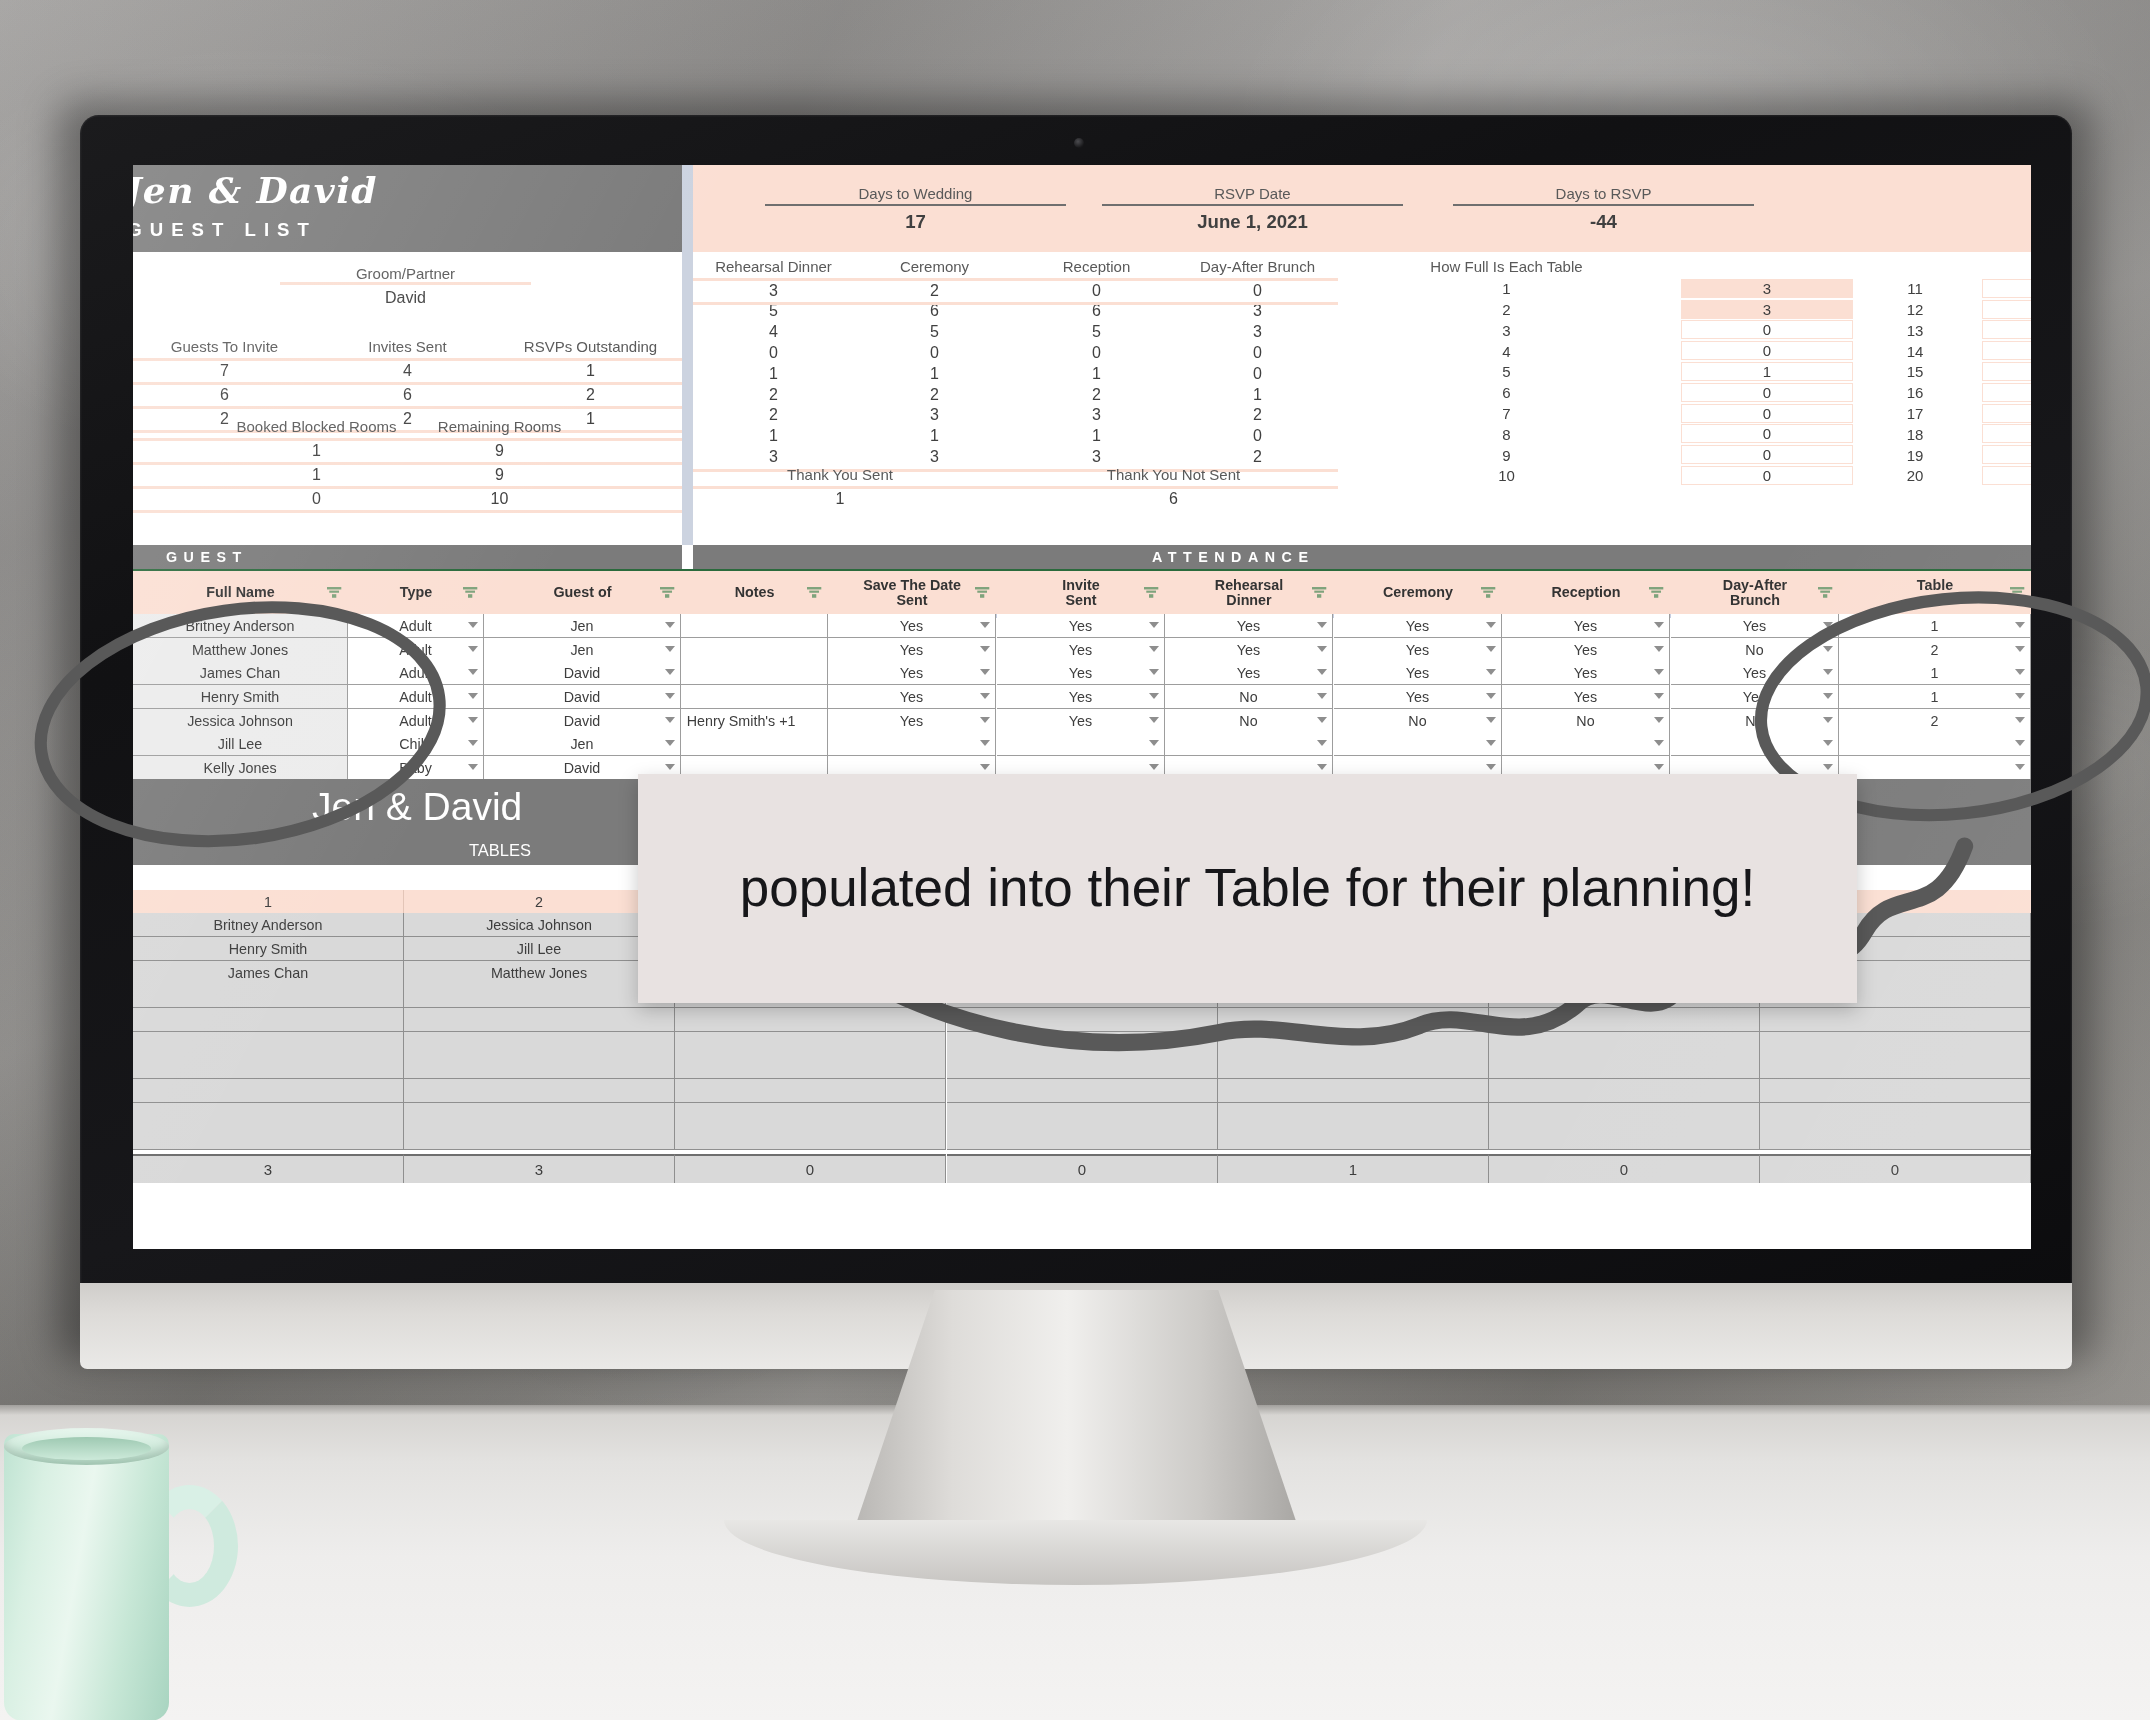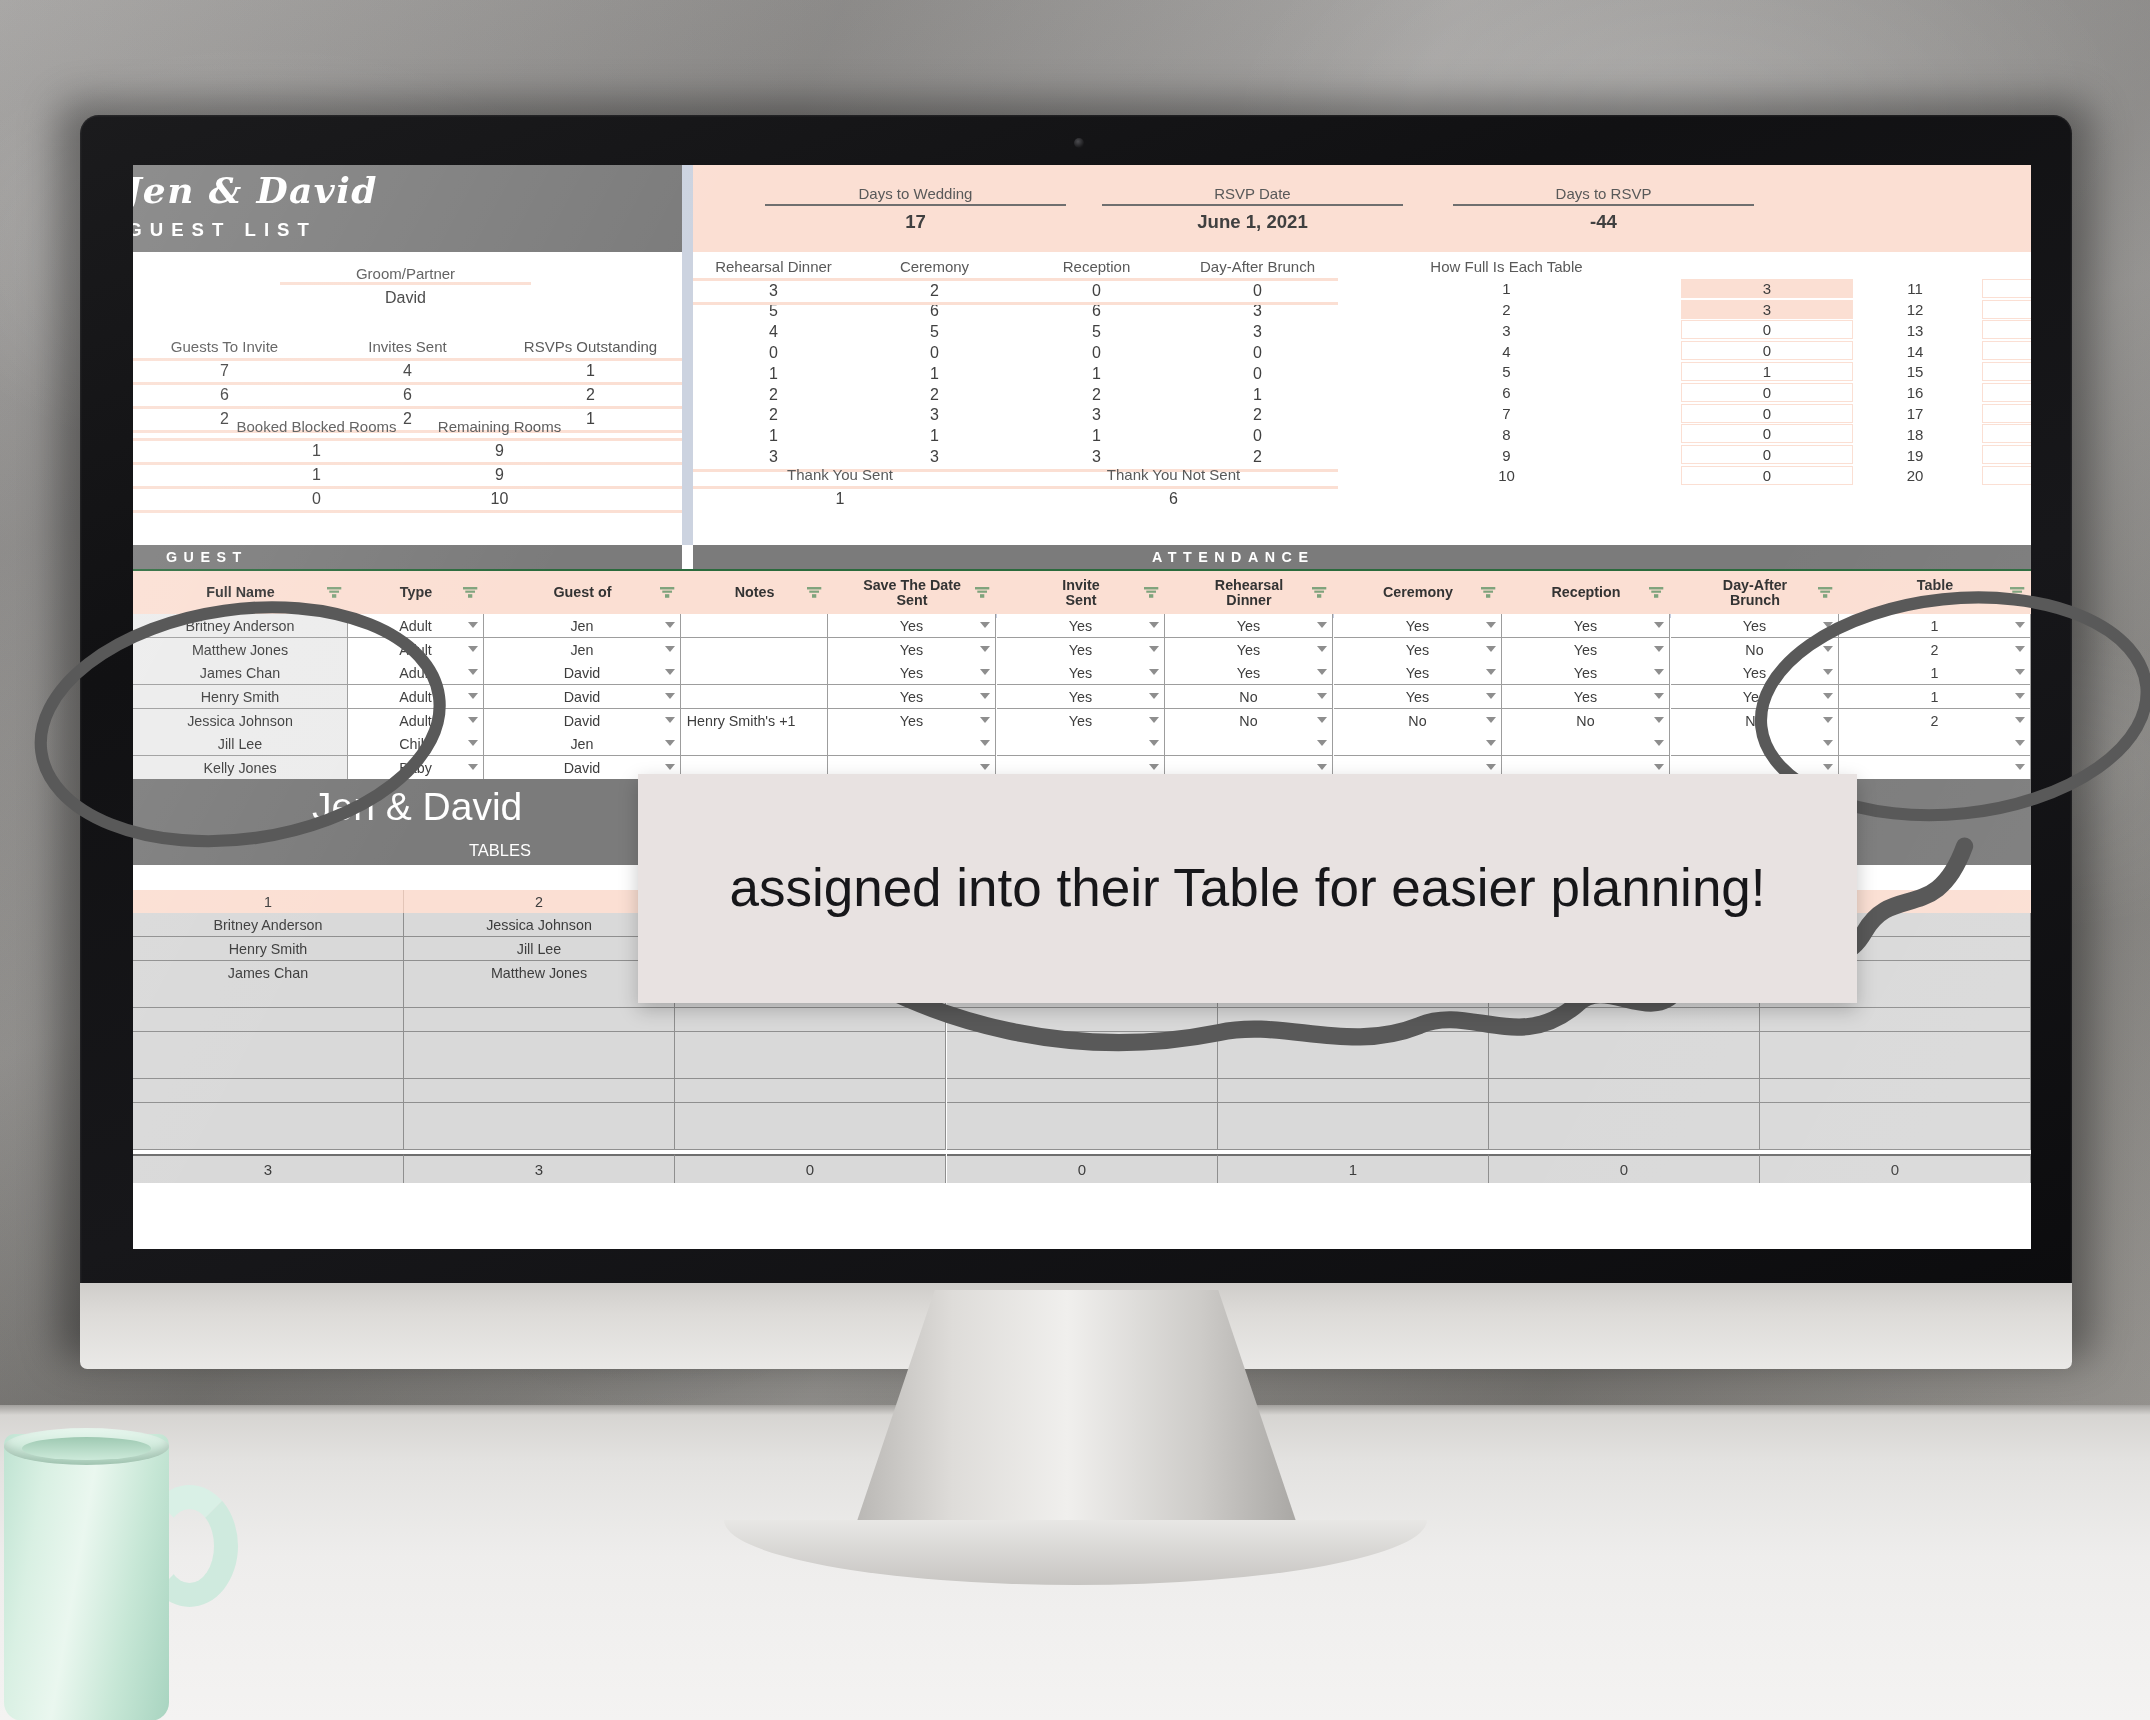--- a/index.html
+++ b/index.html
@@ -722,16 +722,16 @@
     <ellipse cx="2725" cy="985" rx="270" ry="150" fill="none" stroke="#595959" stroke-width="17" transform="rotate(-6 2725 985)"></ellipse>
 
     <path d="M2740 1180 C2700 1290 2640 1230 2600 1300 C2560 1370 2510 1290 2470 1345
              C2430 1400 2380 1330 2340 1380 C2300 1430 2240 1360 2200 1400
              C2120 1470 2050 1400 1980 1430 C1880 1470 1790 1420 1700 1440
              C1500 1480 1300 1430 1150 1330 C1050 1265 980 1230 905 1210" fill="none" stroke="#595959" stroke-width="24" stroke-linecap="round"></path>
     <polygon points="905,1210 985,1165 975,1245" fill="#595959"></polygon>
   </svg>
 
   <div class="callout">
-    <p>assigned into their Table for easier planning!</p>
+    <p>populated into their Table for their planning!</p>
   </div>
 </div>
 
 
 </body></html>

